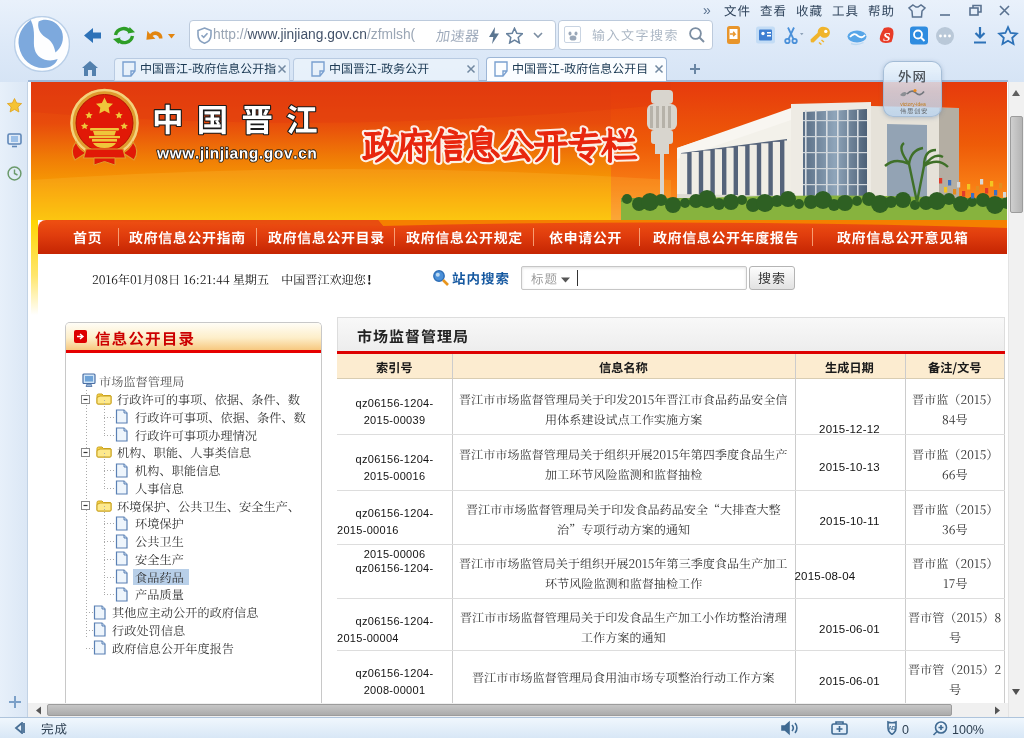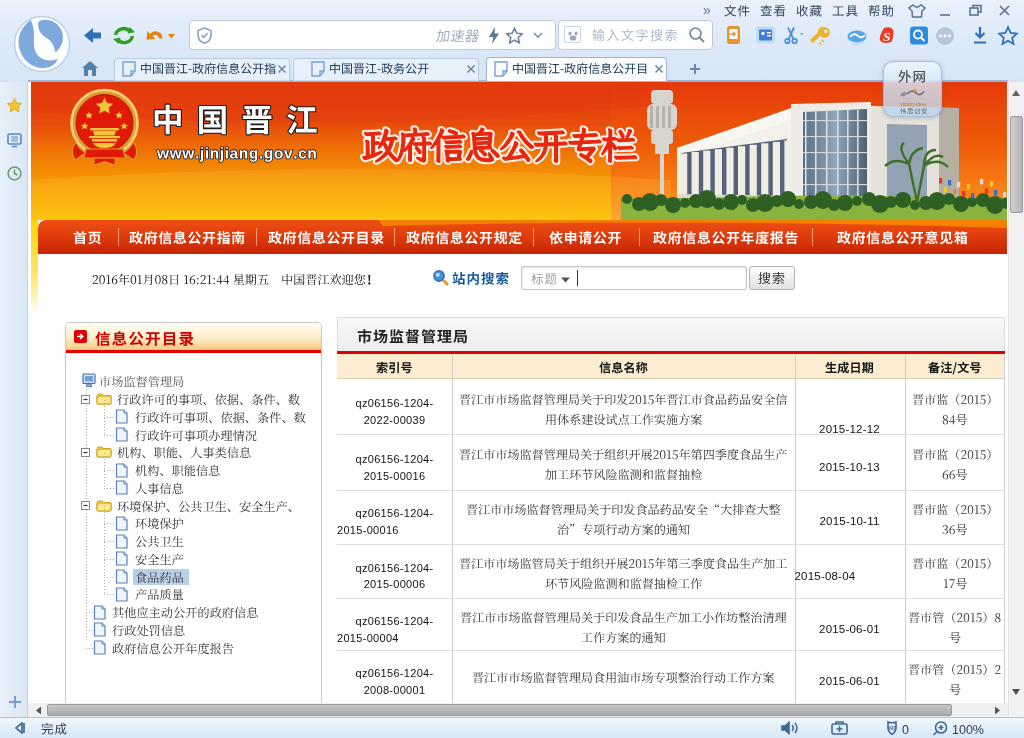--- a/index.html
+++ b/index.html
@@ -271,20 +271,21 @@
 <path d="M47.6 1 l5.4 5.2 -7.3 1.4 z" fill="#2e9e27"></path>
 <path d="M36.6 18 l-5.6 -5 7.4 -1.6 z" fill="#2e9e27"></path>
 <path d="M68 8 a7 7 0 0 1 12.5 4.5 l-3.4 0 a4 4 0 0 0 -6.5 -2.6 l2.8 2.8 -9 1 1 -9 z" fill="#e2850f"></path>
 <path d="M86 8 l7 0 -3.5 4.5 z" fill="#e2850f"></path>
 </svg>
     <div style="position:absolute;left:189px;top:20px;width:367px;height:30px;background:#fff;border:1px solid #bccadc;border-radius:4px"></div>
     <svg style="position:absolute;left:196px;top:27px;" width="17" height="17" viewBox="0 0 17 17">
       <path d="M8.5 1 L15 3.5 L15 8 C15 12.5 12 15 8.5 16.2 C5 15 2 12.5 2 8 L2 3.5 Z" fill="none" stroke="#8aa2c0" stroke-width="1.6"></path>
       <path d="M5.5 8.2 l2.2 2.2 3.8 -4.2" fill="none" stroke="#8aa2c0" stroke-width="1.6"></path>
     </svg>
+    <div style="position:absolute;left:213px;top:27px;font:13.8px 'Liberation Sans',sans-serif;color:#9aa6b5">http://<span style="color:#44536a">www.jinjiang.gov.cn</span>/zfmlsh(</div>
     <svg class="t" style="left:436px;top:27px;transform:skewX(-8deg)" width="46" height="20" viewBox="0 0 46 20">
       <g fill="#9fabbc" transform="translate(0,14) scale(0.014)">
         <use href="#a0" x="0"></use>
         <use href="#a1" x="1036"></use>
         <use href="#a2" x="2071"></use>
       </g>
     </svg>
     <svg style="position:absolute;left:487px;top:27px;" width="14" height="17" viewBox="0 0 14 17">
       <path d="M8 0 L2 10 L6.3 10 L5 17 L12 6.5 L7.5 6.5 Z" fill="#5b7691"></path>
     </svg>
@@ -1278,21 +1279,21 @@
       <g fill="#1a1a1a" transform="translate(0,12.2) scale(0.0122)">
         <use href="#b1c" x="0"></use>
         <use href="#b1d" x="1000"></use>
         <use href="#b1e" x="2000"></use>
         <use href="#b1f" x="2387"></use>
         <use href="#b15" x="3387"></use>
       </g>
     </svg>
     <div style="position:absolute;left:337px;top:434px;width:668px;height:1px;background:#ddd"></div>
     <div style="position:absolute;left:337px;top:397.3px;width:115px;text-align:center;font:11px 'Liberation Sans',sans-serif;color:#111;letter-spacing:0.3px">qz06156-1204-</div>
-    <div style="position:absolute;left:337px;top:414.4px;width:115px;text-align:center;font:11px 'Liberation Sans',sans-serif;color:#111;letter-spacing:0.3px">2022-00039</div>
+    <div style="position:absolute;left:337px;top:414.4px;width:115px;text-align:center;font:11px 'Liberation Sans',sans-serif;color:#111;letter-spacing:0.3px">2015-00039</div>
     <svg class="t" style="left:459.029px;top:391.9px;" width="330" height="17" viewBox="0 0 330 17">
       <g fill="#333" transform="translate(0,12.1) scale(0.0121)">
         <use href="#cg" x="0"></use>
         <use href="#ch" x="1000"></use>
         <use href="#cl" x="2000"></use>
         <use href="#cl" x="3000"></use>
         <use href="#cm" x="4000"></use>
         <use href="#cn" x="5000"></use>
         <use href="#co" x="6000"></use>
         <use href="#cp" x="7000"></use>
@@ -1495,21 +1496,21 @@
     </svg>
     <svg class="t" style="left:941.954px;top:521.95px;" width="28" height="17" viewBox="0 0 28 17">
       <g fill="#333" transform="translate(0,12.1) scale(0.0121)">
         <use href="#c3h" x="0"></use>
         <use href="#c3" x="557"></use>
         <use href="#c2s" x="1115"></use>
       </g>
     </svg>
     <div style="position:absolute;left:337px;top:598.4px;width:668px;height:1px;background:#ddd"></div>
     <div style="position:absolute;left:337px;top:561.8px;width:115px;text-align:center;font:11px 'Liberation Sans',sans-serif;color:#111;letter-spacing:0.3px">qz06156-1204-</div>
-    <div style="position:absolute;left:337px;top:578px;width:115px;text-align:center;font:11px 'Liberation Sans',sans-serif;color:#111;letter-spacing:0.3px">2015-00006</div>
+    <div style="position:absolute;left:337px;top:548px;width:115px;text-align:center;font:11px 'Liberation Sans',sans-serif;color:#111;letter-spacing:0.3px">2015-00006</div>
     <svg class="t" style="left:459.029px;top:556.35px;" width="330" height="17" viewBox="0 0 330 17">
       <g fill="#333" transform="translate(0,12.1) scale(0.0121)">
         <use href="#cg" x="0"></use>
         <use href="#ch" x="1000"></use>
         <use href="#cl" x="2000"></use>
         <use href="#cl" x="3000"></use>
         <use href="#cm" x="4000"></use>
         <use href="#cn" x="5000"></use>
         <use href="#cp" x="6000"></use>
         <use href="#cr" x="7000"></use>

